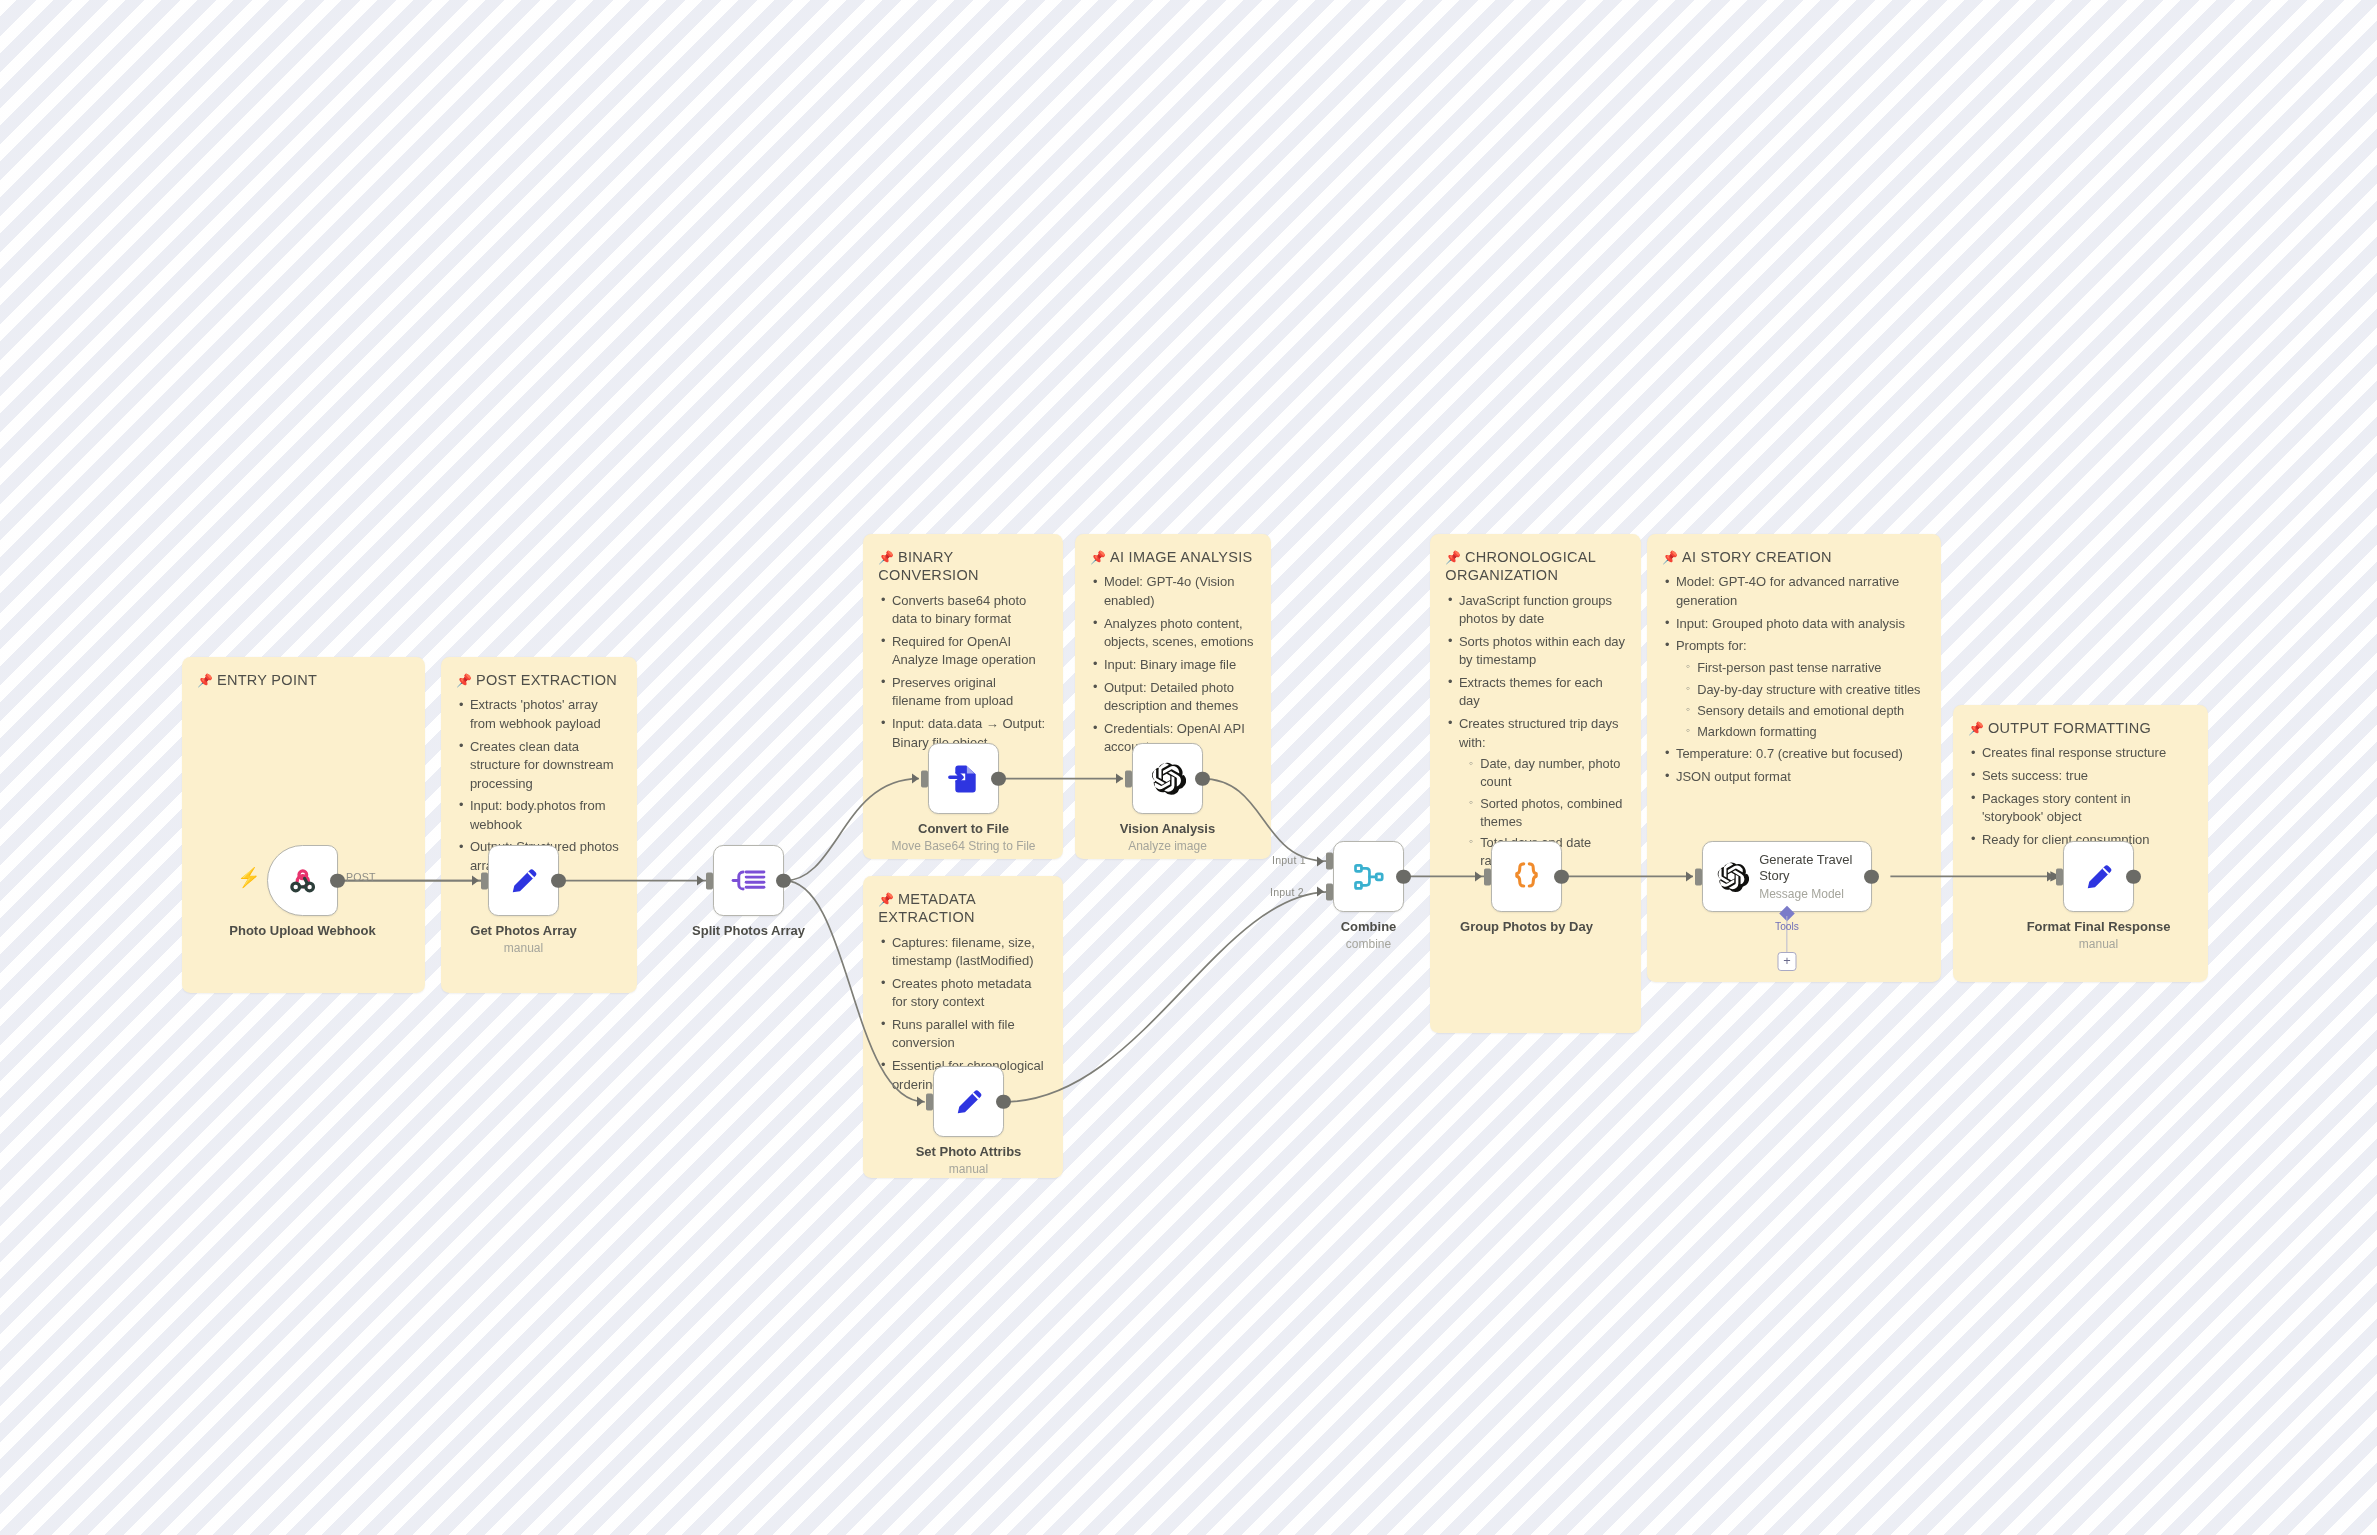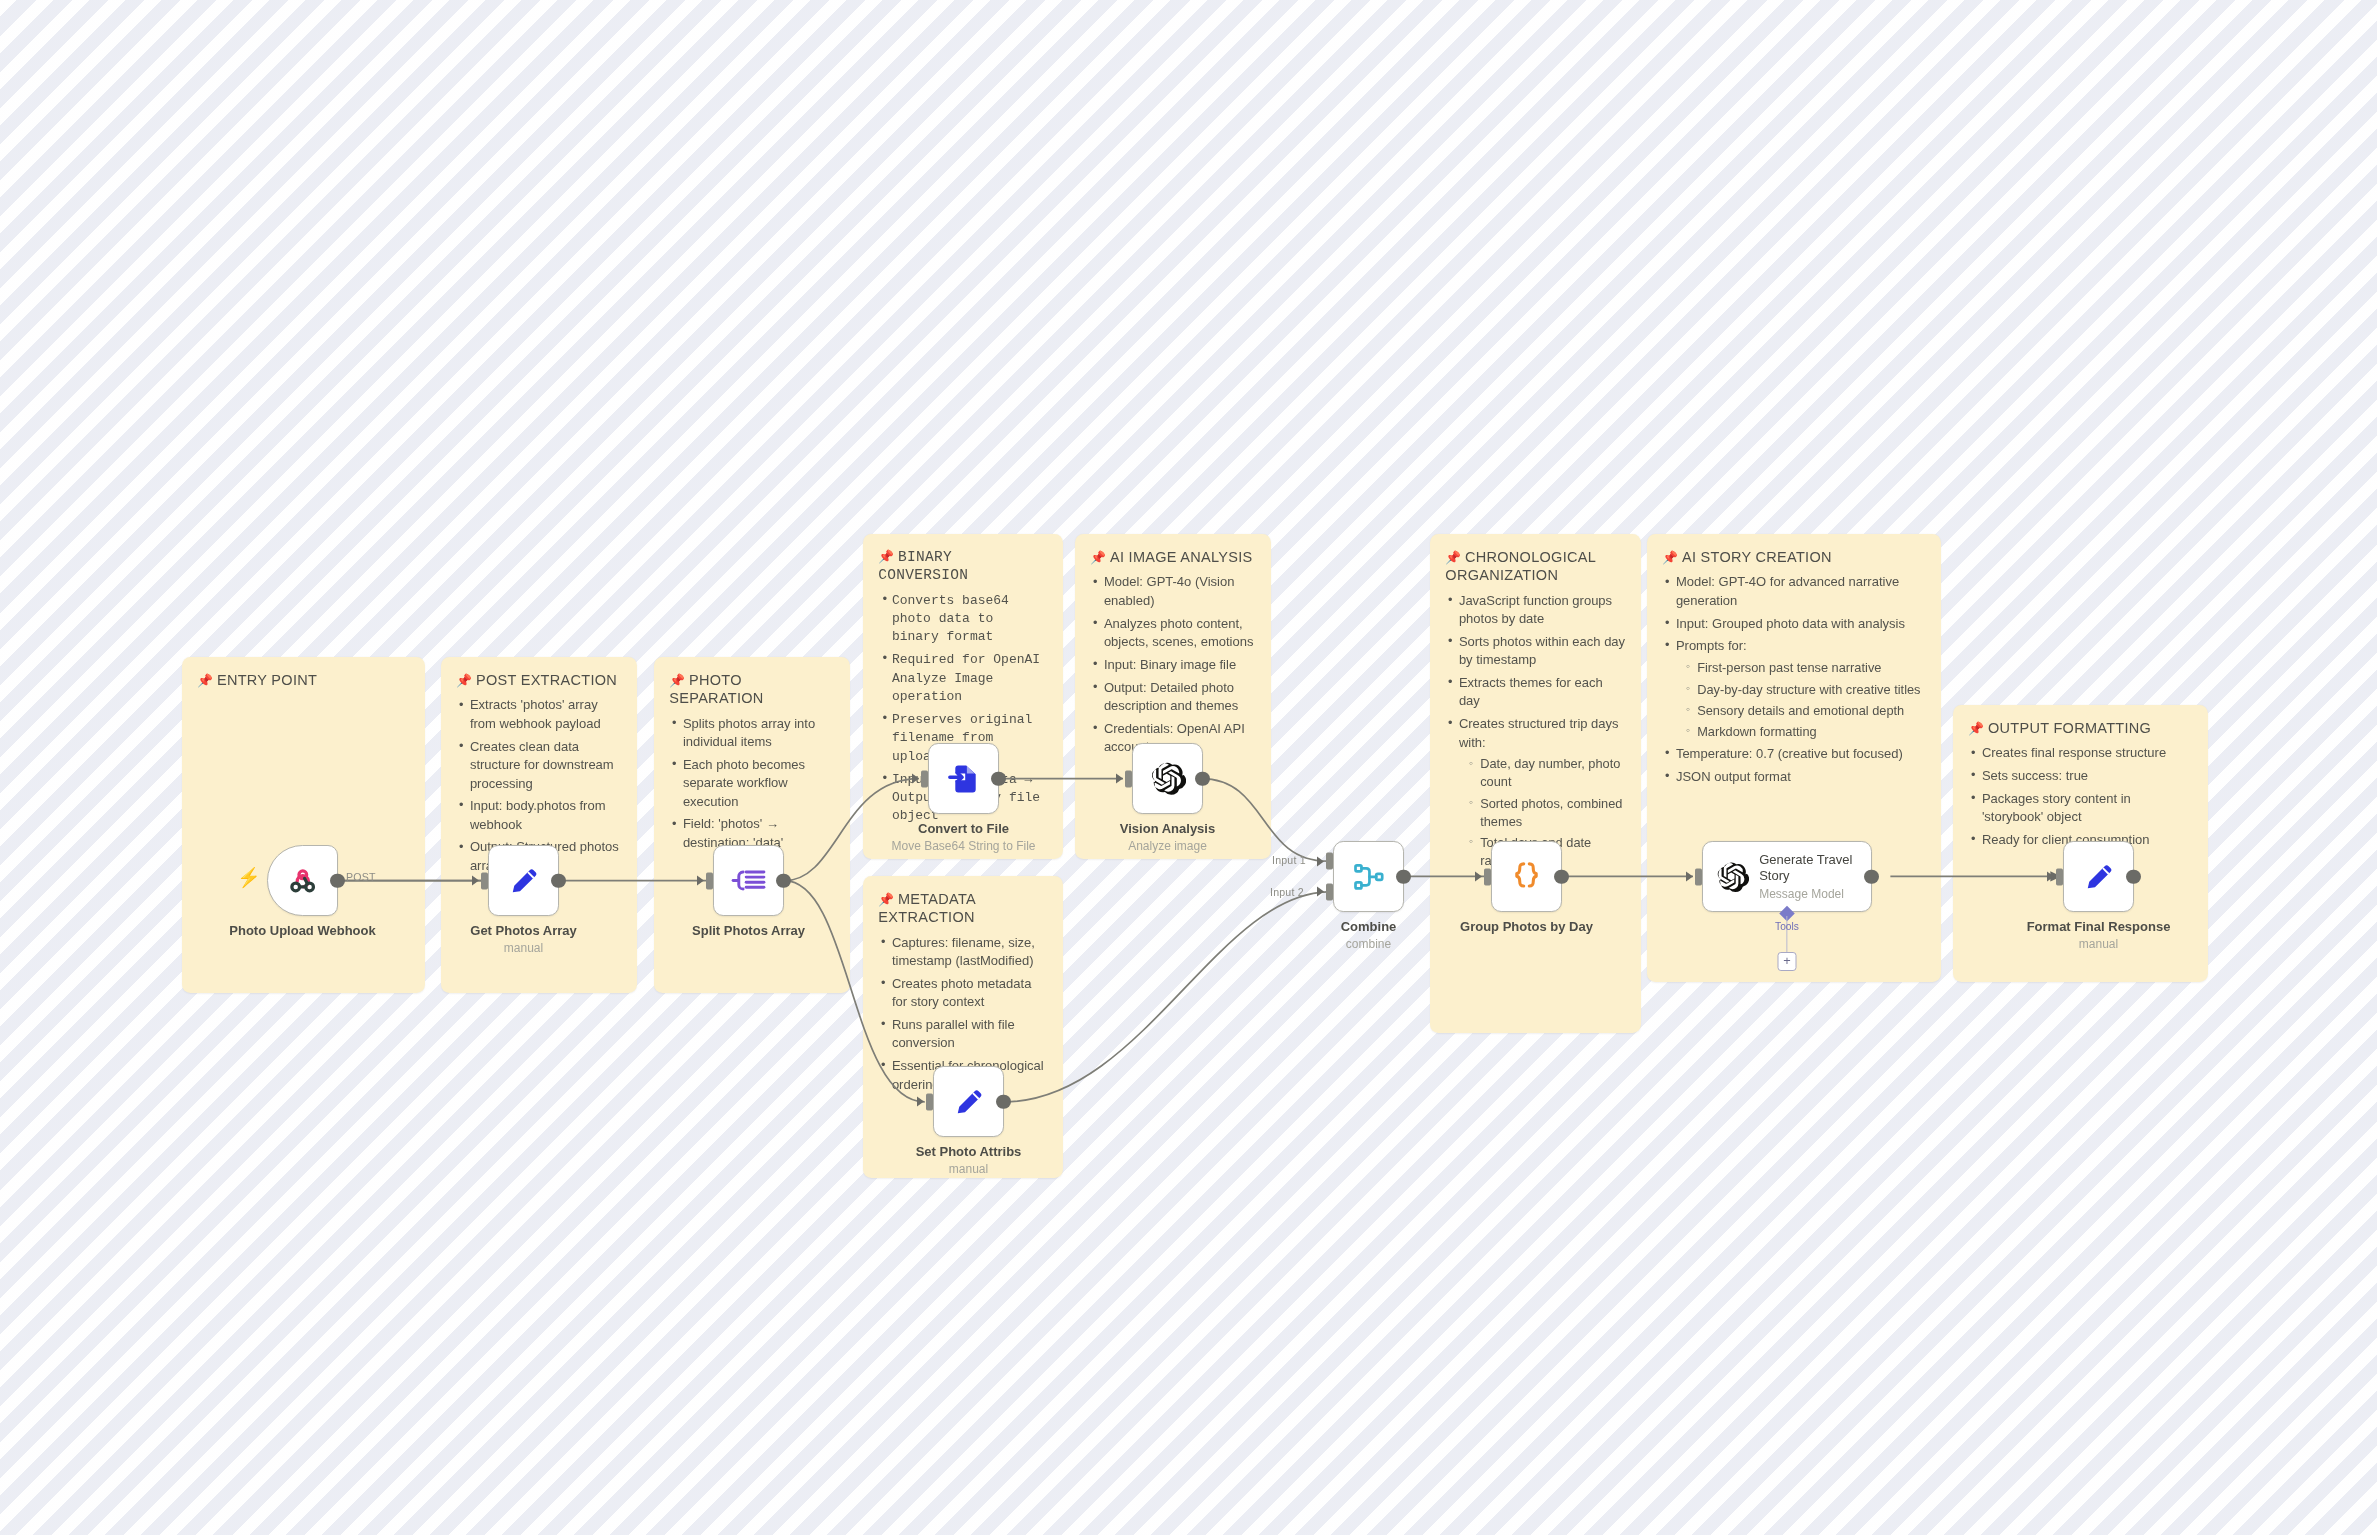--- a/index.html
+++ b/index.html
@@ -276,32 +276,22 @@
       <span class="pin">📌</span><span>POST EXTRACTION</span>
     </div>
     <ul>
       <li>Extracts 'photos' array from webhook payload</li>
       <li>Creates clean data structure for downstream processing</li>
       <li>Input: body.photos from webhook</li>
       <li>Output: Structured photos array</li>
     </ul>
   </div>
 
-  <div class="note" style="left:654px; top:657px; width:196px; height:336px;">
-    <div class="note-title">
-      <span class="pin">📌</span><span>PHOTO SEPARATION</span>
-    </div>
-    <ul>
-      <li>Splits photos array into individual items</li>
-      <li>Each photo becomes separate workflow execution</li>
-      <li>Field: 'photos' → destination: 'data'</li>
-    </ul>
-  </div>
-
-  <div class="note" style="left:863px; top:534px; width:200px; height:325px;font-family:Liberation Mono, monospace;">
+
+  <div class="note" style="left:863px; top:534px; width:200px; height:325px;">
     <div class="note-title">
       <span class="pin">📌</span><span>BINARY CONVERSION</span>
     </div>
     <ul>
       <li>Converts base64 photo data to binary format</li>
       <li>Required for OpenAI Analyze Image operation</li>
       <li>Preserves original filename from upload</li>
       <li>Input: data.data → Output: Binary file object</li>
     </ul>
   </div>

